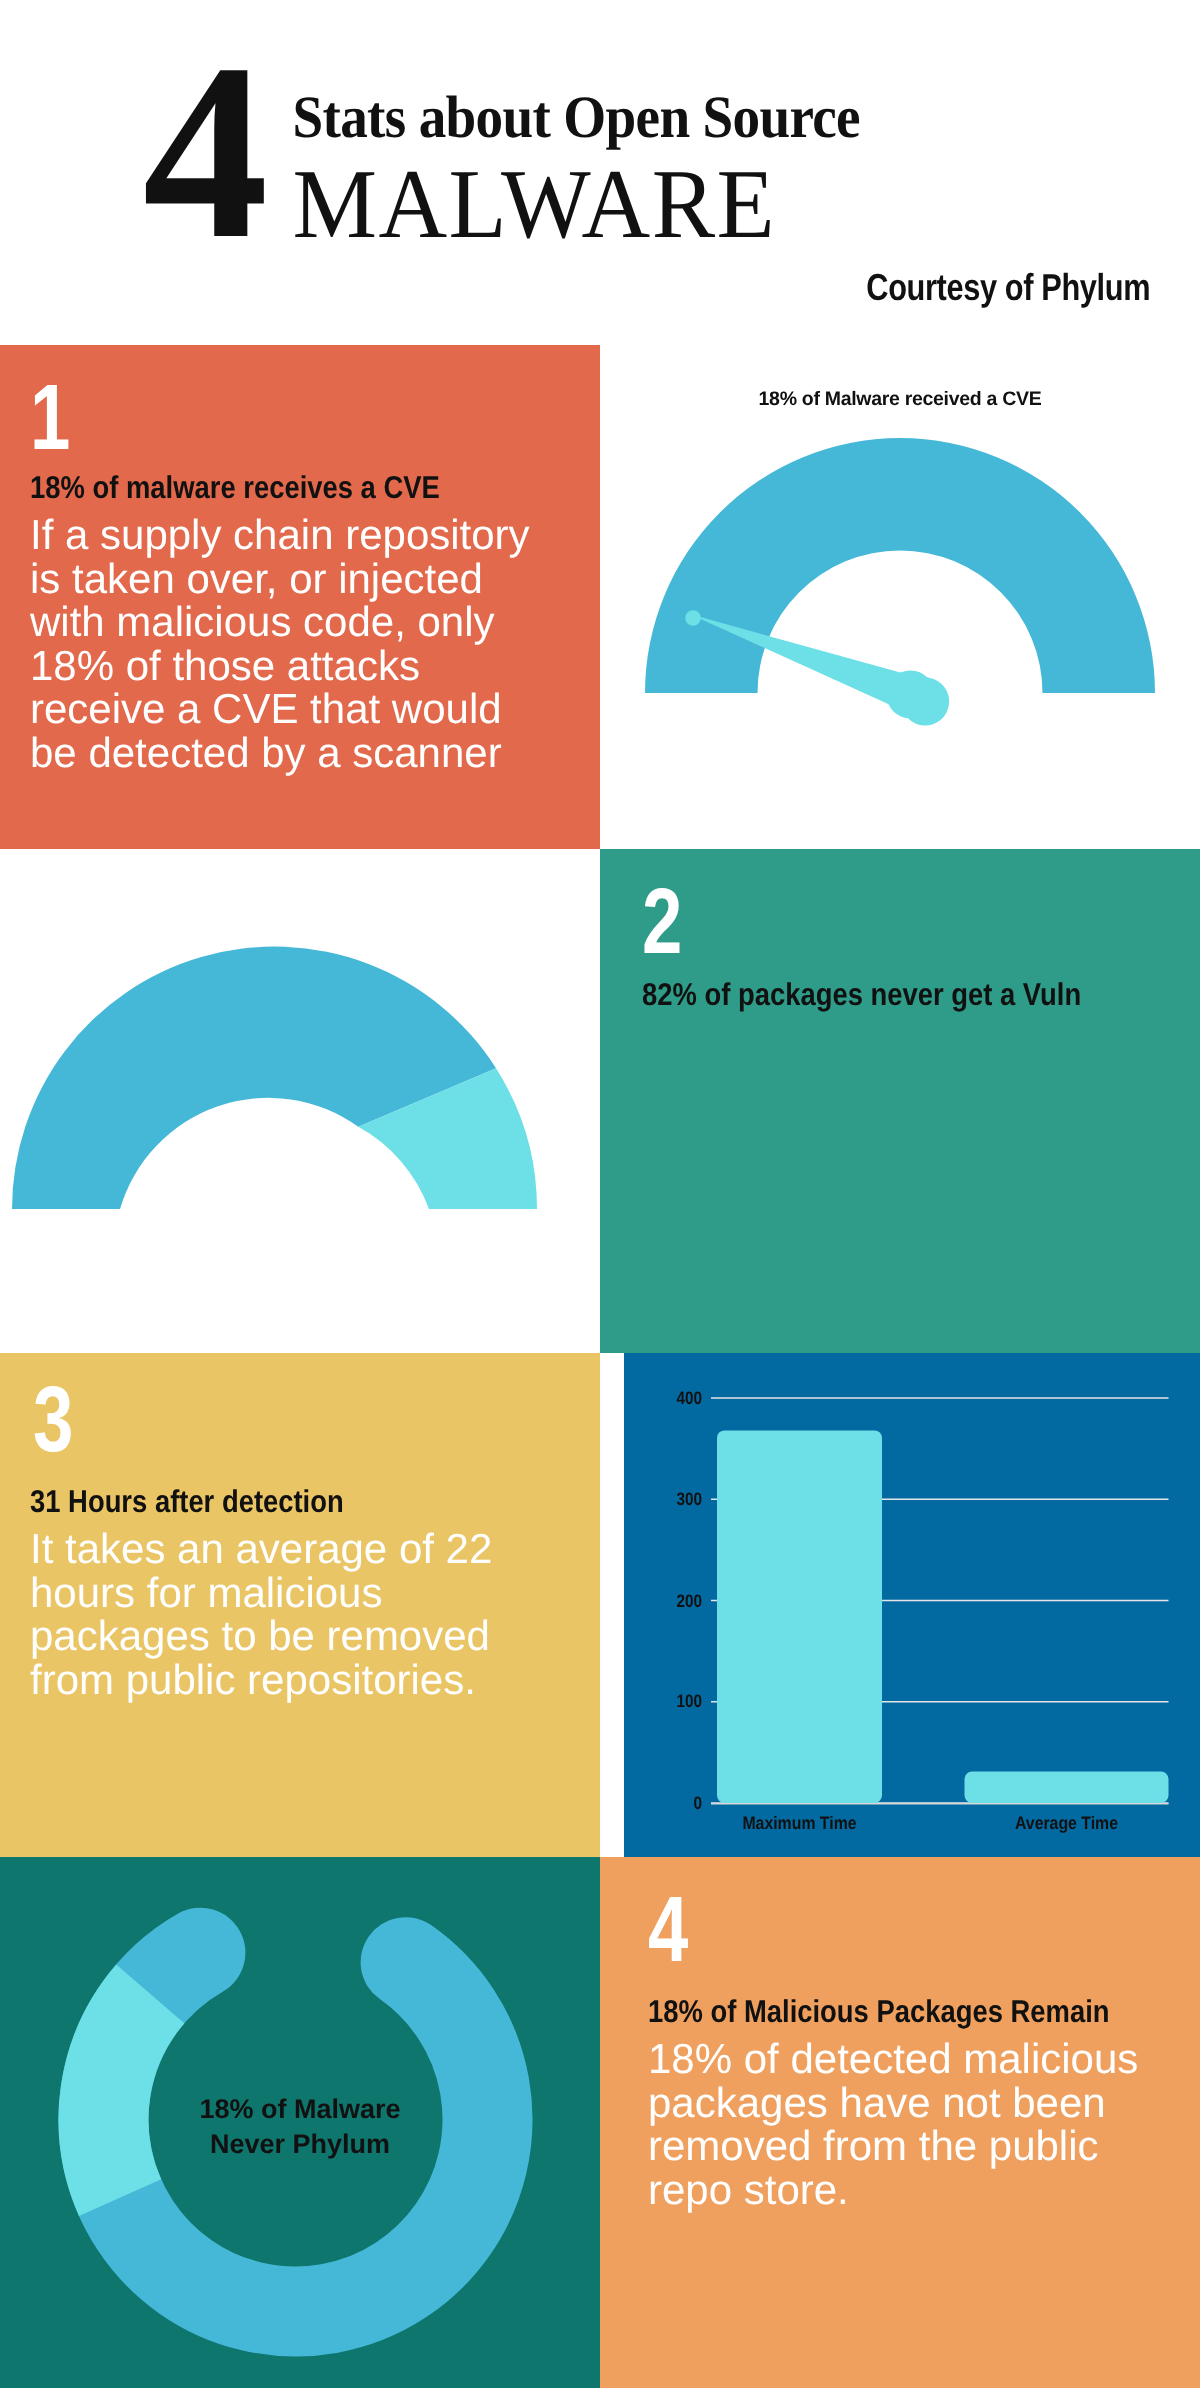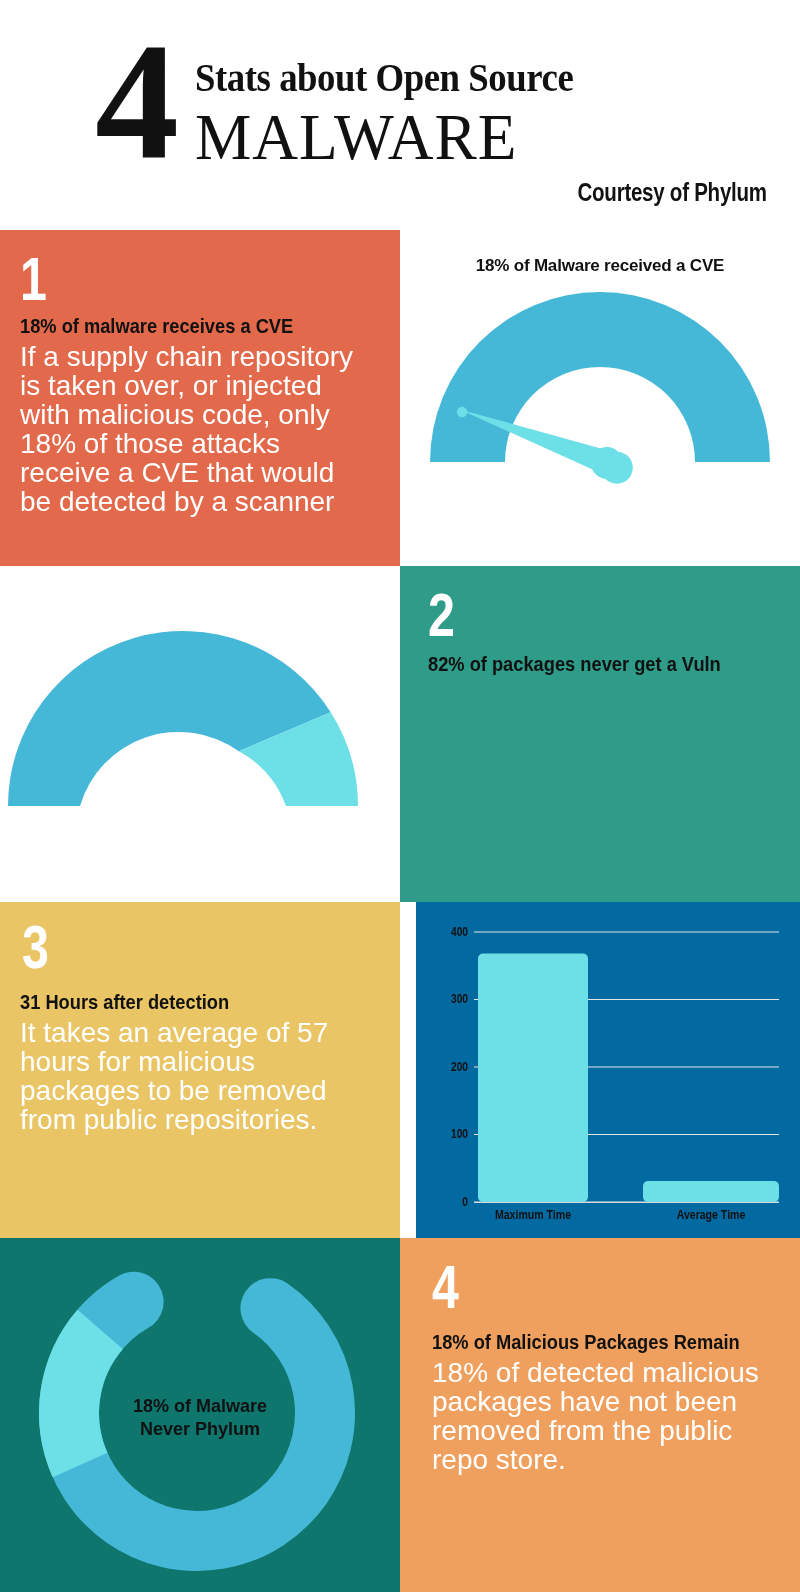--- a/index.html
+++ b/index.html
@@ -73,21 +73,21 @@
     position:absolute; left:20px; width:350px;
     font-family:"Liberation Sans", sans-serif;
     font-weight:400; font-size:28px; line-height:29px;
     color:#ffffff;
   }
 
   
   .chart-title {
     position:absolute; width:100%; text-align:center;
     font-family:"Liberation Sans", sans-serif;
-    font-weight:700; font-size:17px; line-height:22px;
+    font-weight:700; font-size:13px; line-height:22px;
     color:#111111;
     letter-spacing:-0.2px;
   }
 
   .svgwrap { position:absolute; left:0; top:0; width:100%; height:100%; }
   svg { display:block; }
 
   .donut-center {
     position:absolute; width:100%; text-align:center;
     font-family:"Liberation Sans", sans-serif;
@@ -168,21 +168,21 @@
   </div>
 
   <div class="panel p2">
     <div class="num" style="left:28px;">2</div>
     <div class="ptitle" style="left:28px; top:86px;">82% of packages never get a Vuln</div>
   </div>
 
   <div class="panel p3">
     <div class="num" style="left:22px; top:14px;">3</div>
     <div class="ptitle" style="top:88px;">31 Hours after detection</div>
-    <div class="pbody" style="top:116px;">It takes an average of 57 hours for malicious packages to be removed from public repositories.</div>
+    <div class="pbody" style="top:116px;">It takes an average of 22 hours for malicious packages to be removed from public repositories.</div>
   </div>
 
   <div class="panel p3c">
     <div class="svgwrap">
       <svg width="400" height="336" viewBox="0 0 400 336">
 
         <g stroke="#e6e6e6" stroke-width="1">
           <line x1="58" y1="30" x2="363" y2="30"></line>
           <line x1="58" y1="97.5" x2="363" y2="97.5"></line>
           <line x1="58" y1="165" x2="363" y2="165"></line>

